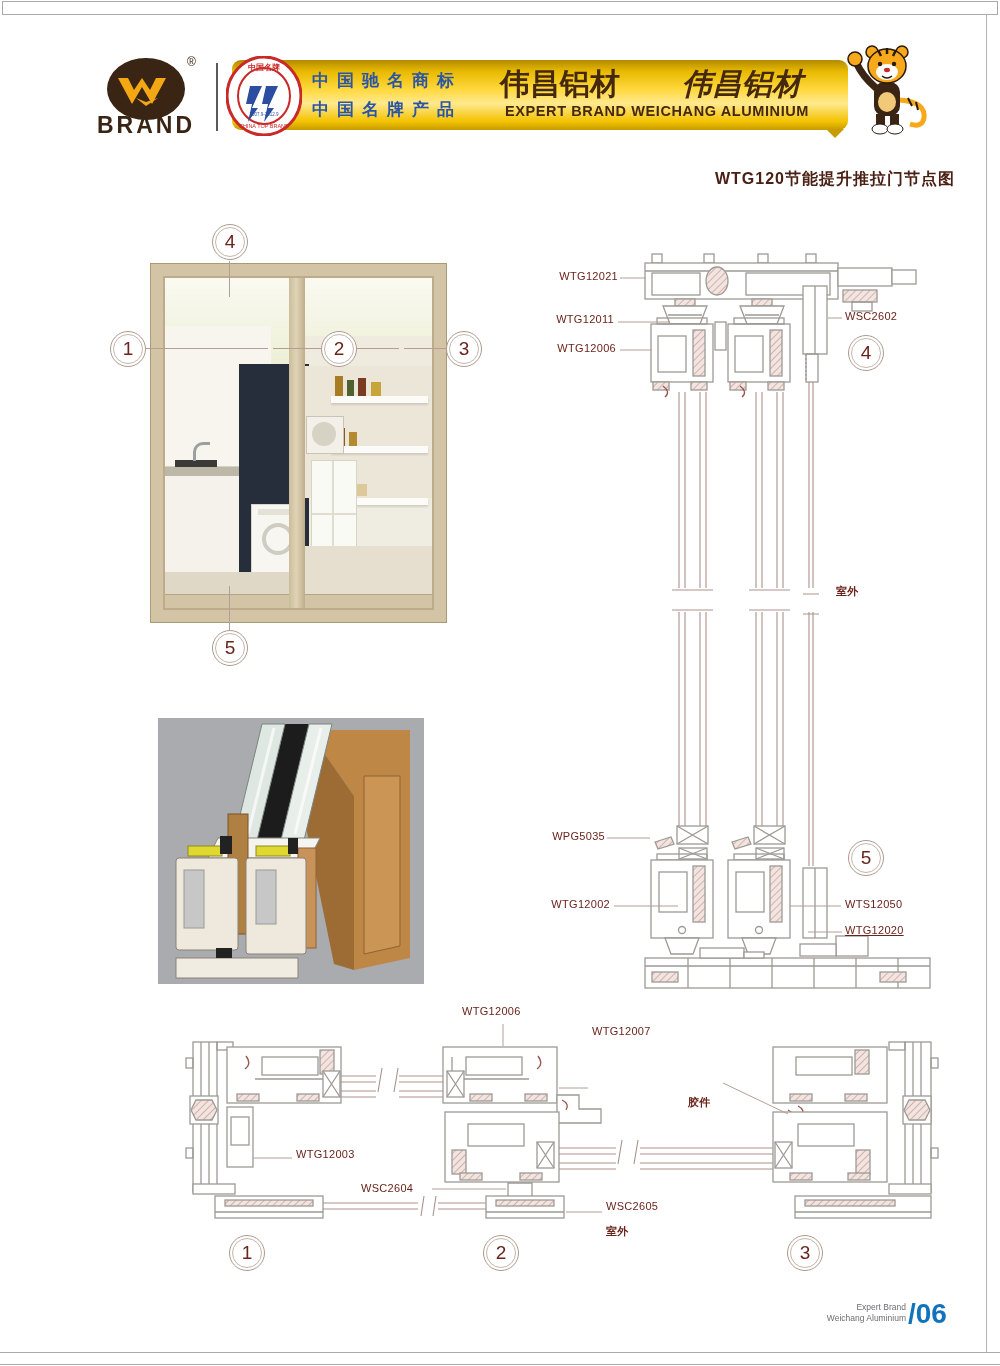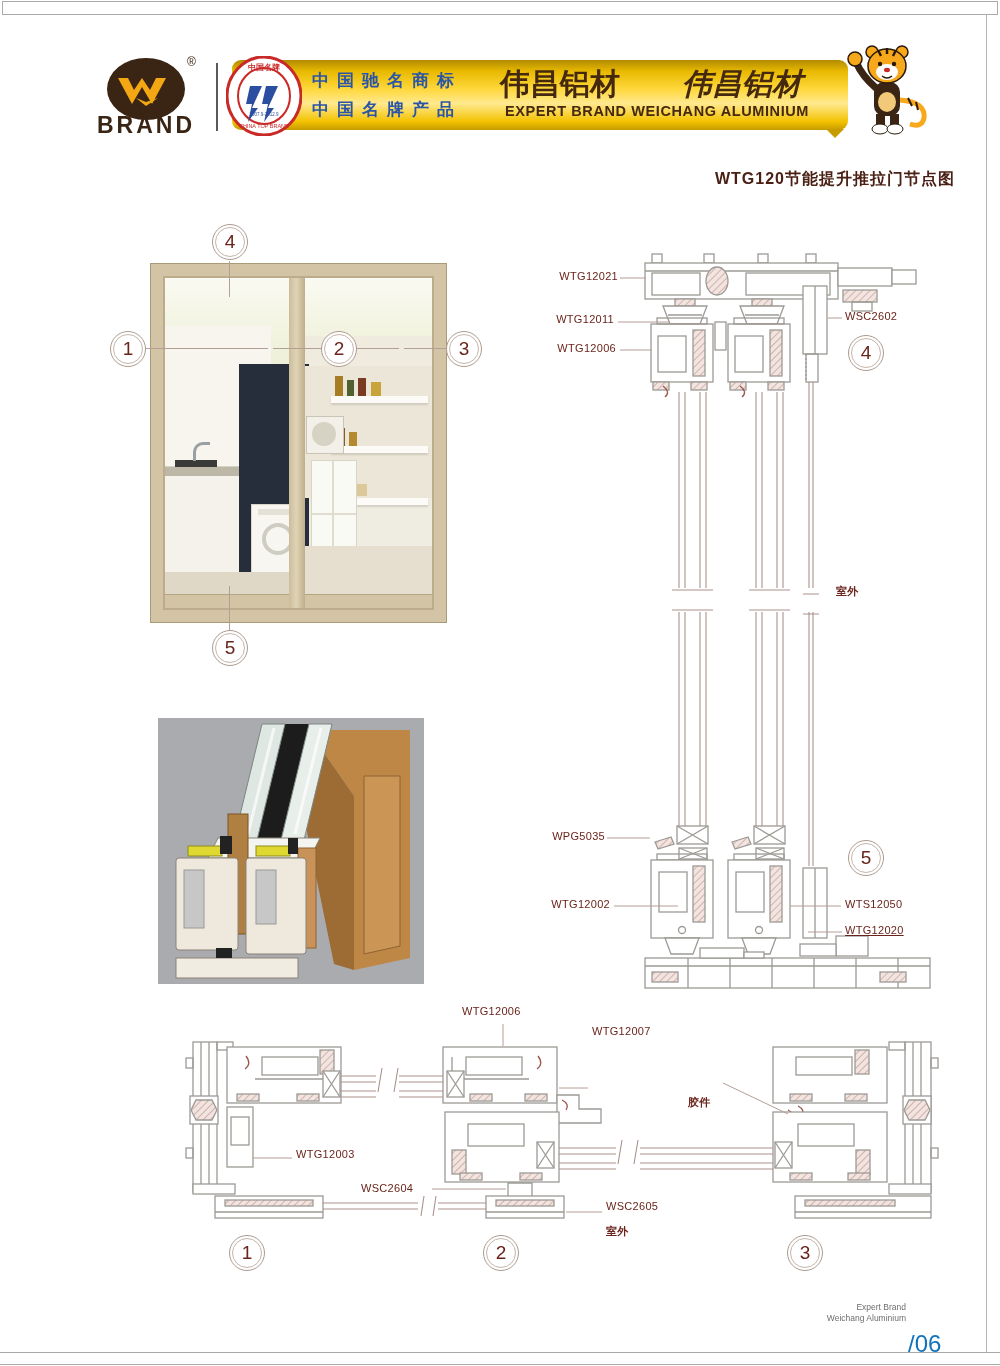--- a/index.html
+++ b/index.html
@@ -46,21 +46,21 @@
   .leader-h{position:absolute;height:1px;background:#b49e96;}
   .leader-v{position:absolute;width:1px;background:#b49e96;}
   
   .lbl{position:absolute;font-size:11px;color:#6a241b;white-space:nowrap;letter-spacing:.3px;}
   .lbl.cn{font-weight:bold;}
   
   .render3d{position:absolute;left:158px;top:718px;width:266px;height:266px;background:#a9abae;}
   
   .footer-brand{position:absolute;right:94px;top:1302px;text-align:right;font-size:8.5px;
                 line-height:11px;color:#6d6e71;}
-  .footer-page{position:absolute;left:908px;top:1330px;font-size:24px;font-weight:normal;color:#1173bc;}
+  .footer-page{position:absolute;left:908px;top:1298px;font-size:28px;font-weight:bold;color:#1173bc;}
 </style>
 </head>
 <body>
 
 <div class="page">
 
   <div class="edge" style="left:2px;top:1px;width:994px;height:12px;"></div>
   <div class="vline" style="left:986px;top:14px;height:1338px;"></div>
   <div class="hline" style="left:0;top:1352px;width:1000px;"></div>
   <div class="hline" style="left:0;top:1364px;width:1000px;"></div>

